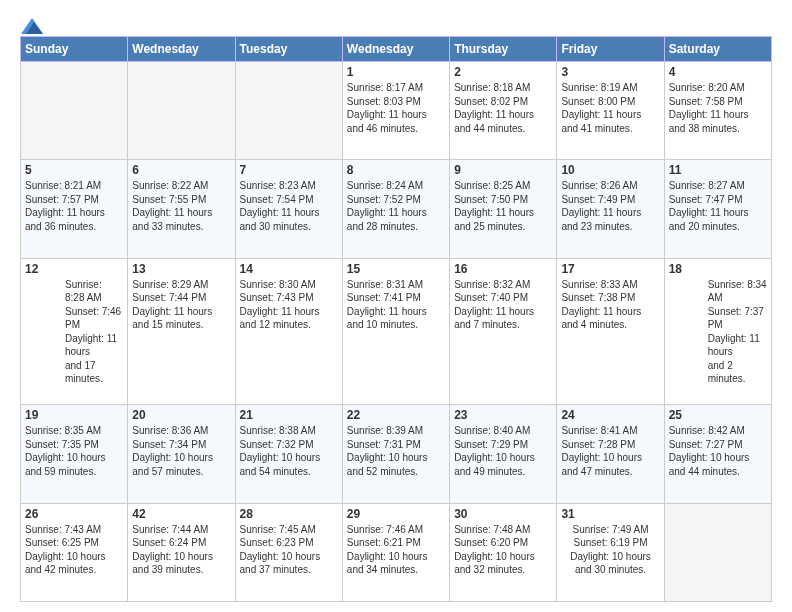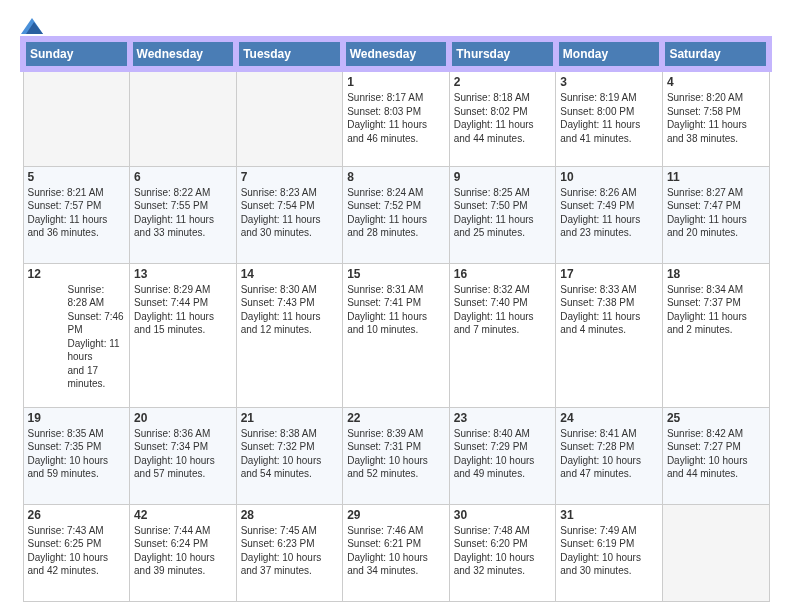--- a/index.html
+++ b/index.html
@@ -61,21 +61,21 @@
       width: 100%;
       table-layout: fixed;
     }
     .calendar th {
       background-color: #4a7db5;
       color: #fff;
       font-size: 12px;
       font-weight: bold;
       padding: 5px 4px;
       text-align: left;
-      border: 6px solid #c4b5fd;
+      border: 1px solid #c4b5fd;
     }
     .calendar td {
       vertical-align: top;
       border: 1px solid #ccc;
       padding: 3px 4px;
       font-size: 9.5px;
       color: #333;
       height: 88px;
       background: #fff;
     }
@@ -128,21 +128,21 @@
   </div>
 
   <table class="calendar">
     <thead>
       <tr>
       <th>Sunday</th>
           <th>Wednesday</th>
           <th>Tuesday</th>
           <th>Wednesday</th>
           <th>Thursday</th>
-          <th>Monday</th>
+          <th>Friday</th>
           <th>Saturday</th>
         </tr>
     </thead>
     <tbody id="calendar-body">
     <tr class="row-odd">
           <td class="empty"></td>
           <td class="empty"></td>
           <td class="empty"></td>
           <td>
             <span class="day-number">1</span>
@@ -262,21 +262,21 @@
           </td>
           <td>
             <span class="day-number">17</span>
             <div class="day-info" style="white-space: pre-line;">Sunrise: 8:33 AM
 Sunset: 7:38 PM
 Daylight: 11 hours
 and 4 minutes.</div>
           </td>
           <td>
             <span class="day-number">18</span>
-            <div class="day-info" style="white-space: pre-line;">Sunrise: 8:34 AM
+            <div class="day-info" style="white-space: pre-line; margin-left: 39px;">Sunrise: 8:34 AM
 Sunset: 7:37 PM
 Daylight: 11 hours
 and 2 minutes.</div>
           </td>
         </tr>
         <tr class="row-even">
           <td>
             <span class="day-number">19</span>
             <div class="day-info" style="white-space: pre-line;">Sunrise: 8:35 AM
 Sunset: 7:35 PM
@@ -357,21 +357,21 @@
           </td>
           <td>
             <span class="day-number">30</span>
             <div class="day-info" style="white-space: pre-line;">Sunrise: 7:48 AM
 Sunset: 6:20 PM
 Daylight: 10 hours
 and 32 minutes.</div>
           </td>
           <td>
             <span class="day-number">31</span>
-            <div class="day-info" style="white-space: pre-line;">Sunrise: 7:49 AM
+            <div class="day-info" style="white-space: pre-line; text-align: center;">Sunrise: 7:49 AM
 Sunset: 6:19 PM
 Daylight: 10 hours
 and 30 minutes.</div>
           </td>
           <td class="empty"></td>
         </tr>
       </tbody>
   </table>
 </div>
 

